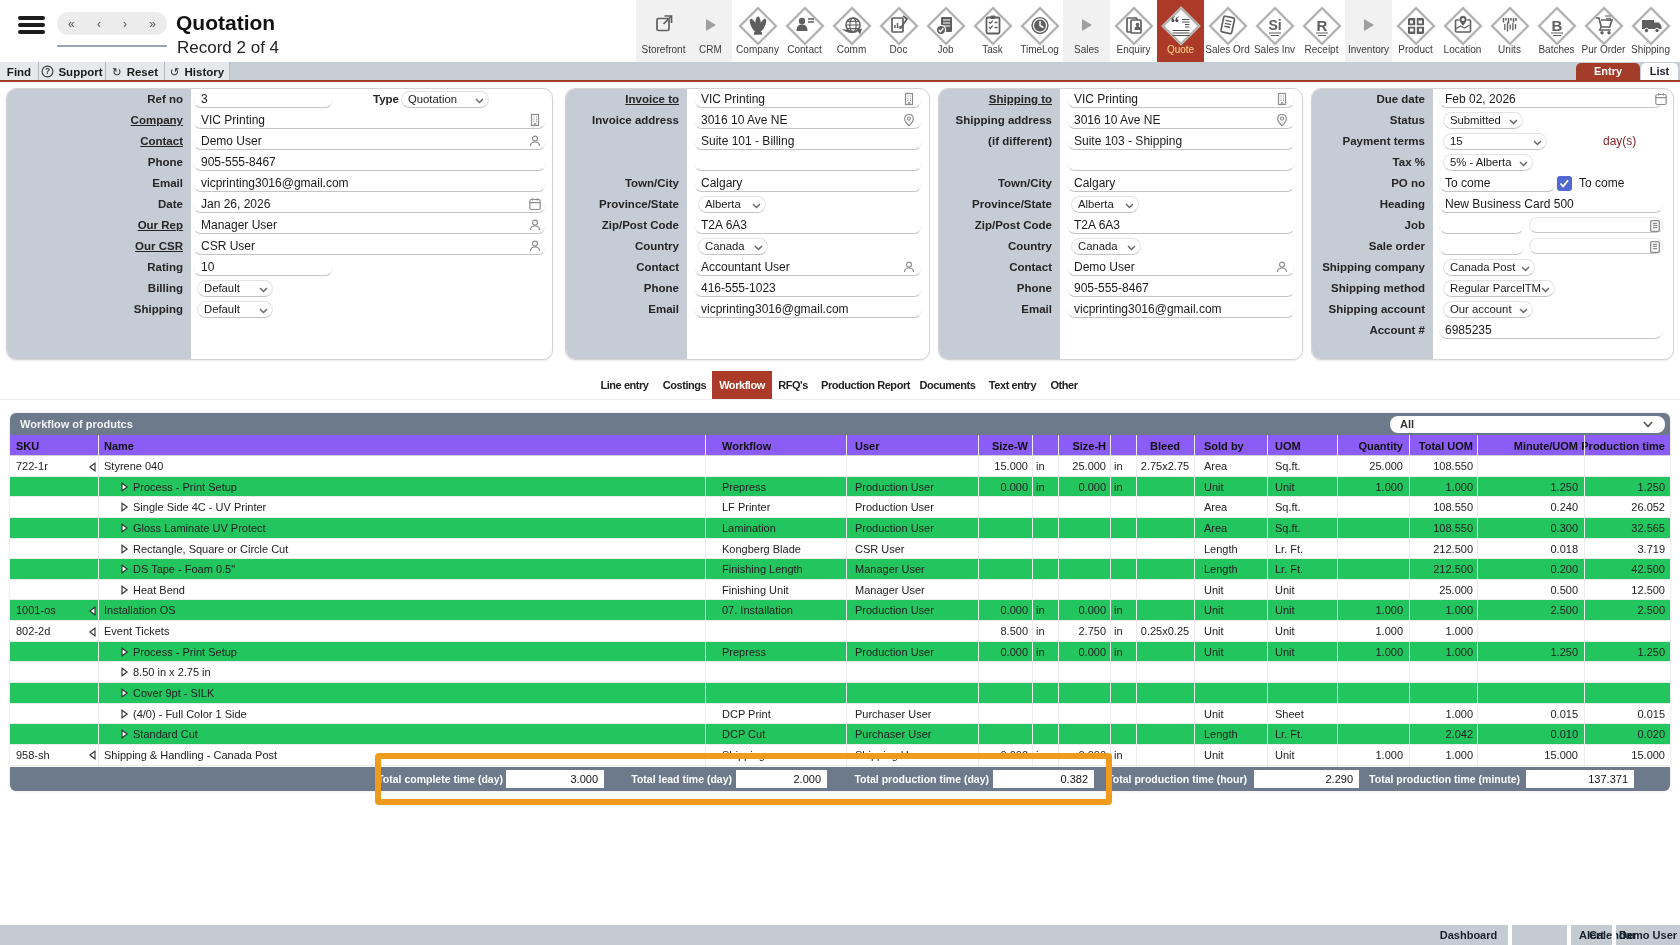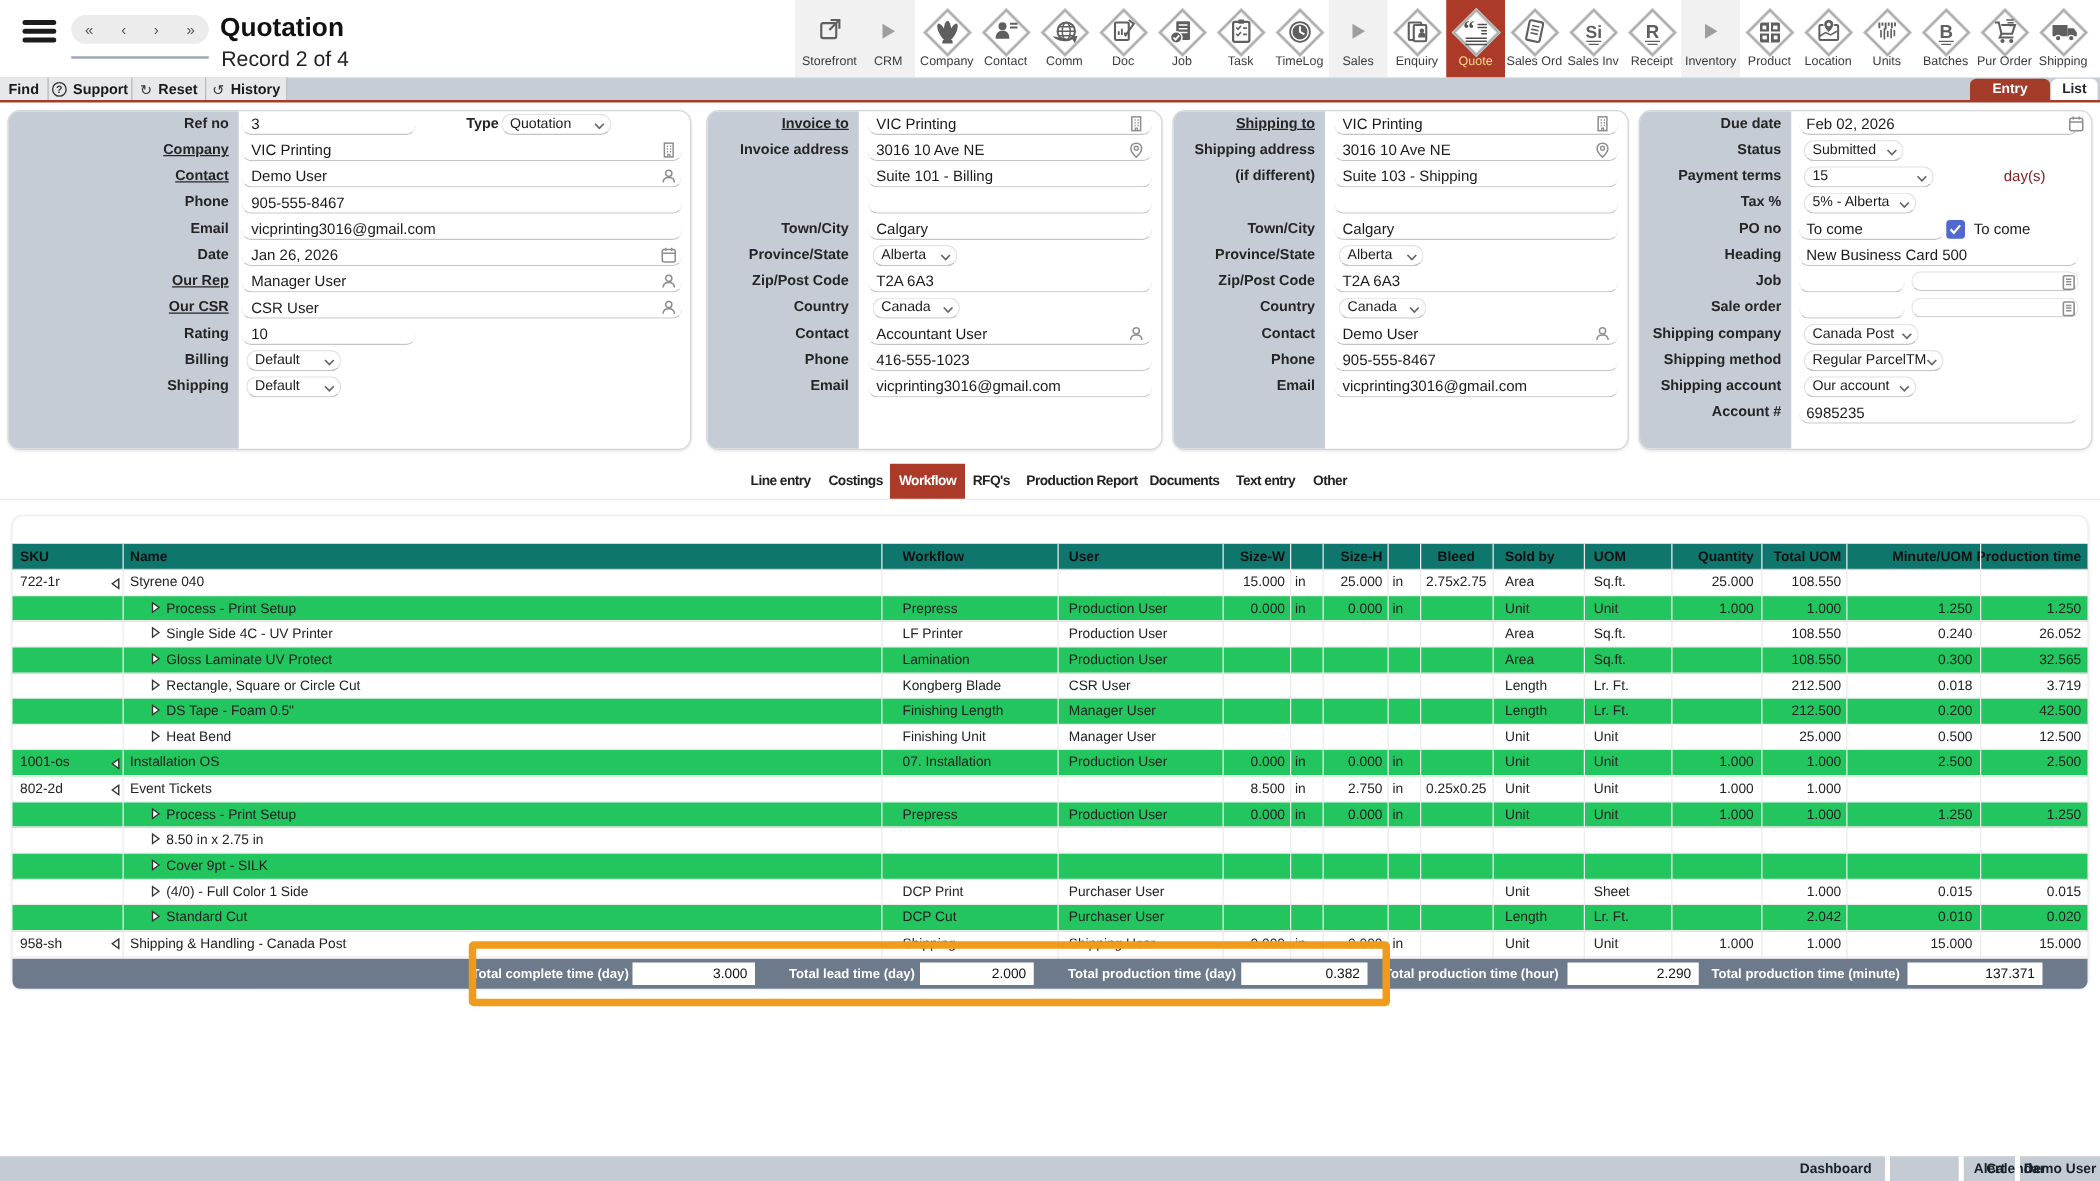--- a/index.html
+++ b/index.html
@@ -44,21 +44,21 @@
 
 
 .tab { position:absolute; top:372px; height:27px; line-height:27px; font-size:11px; font-weight:bold; color:#222; letter-spacing:-0.45px; transform:translateX(-50%); white-space:nowrap; }
 #tab-workflow { position:absolute; left:712px; top:371px; width:60px; height:28px; background:#ab3b28; color:#fff; font-size:11px; font-weight:bold; text-align:center; line-height:28px; letter-spacing:-0.45px; }
 
 
 #tablepanel { position:absolute; left:10px; top:413px; width:1660px; height:378px; background:#fff; border-radius:8px; box-shadow:0 0 3px rgba(0,0,0,0.15); }
 #thead { position:absolute; left:0; top:0; width:1660px; height:22px; background:#6c7a8b; border-radius:6px 6px 0 0; }
 #thead .t { position:absolute; left:10px; top:0; line-height:22px; font-size:11px; font-weight:bold; color:#f2f2f2; }
 #alldd { position:absolute; left:1380px; top:2.5px; width:275px; height:17px; background:#fff; border-radius:8px; font-size:11px; font-weight:bold; color:#333; line-height:17px; padding-left:10px; }
-#colhead { position:absolute; left:0; top:22px; width:1660px; height:21px; background:#0f766e; border-bottom:1px solid #d0d0d0; }
+#colhead { position:absolute; left:0; top:22px; width:1660px; height:21px; background:#8b5cf6; border-bottom:1px solid #d0d0d0; }
 .hc { position:absolute; top:0; height:21px; line-height:22px; font-size:11px; font-weight:bold; color:#111; }
 .trow { position:absolute; left:0; width:1660px; height:20.64px; border-bottom:1px solid #ebebeb; }
 .trow.alt { background:#22c55e; }
 .tc { position:absolute; top:0; height:20.64px; line-height:20.64px; font-size:11px; color:#222; white-space:nowrap; }
 .vline { position:absolute; top:22px; width:1px; background:#ececec; height:341px; }
 
 .c-sku { left:6px; }
 .c-name { left:94px; }
 .c-sub { left:111px; }
 .c-wf { left:712px; }
@@ -603,20 +603,26 @@
     <div class="tab" style="left:793px;">RFQ's</div>
     <div class="tab" style="left:865.5px;">Production Report</div>
     <div class="tab" style="left:947.5px;">Documents</div>
     <div class="tab" style="left:1012.5px;">Text entry</div>
     <div class="tab" style="left:1064px;">Other</div>
   </div>
 <div style="position:absolute;left:0;top:399px;width:1680px;height:1px;background:#ececec;"></div>
 <div id="tab-workflow">Workflow</div>
 
 <div id="tablepanel">
+  <div id="thead">
+      <div class="t">Workflow of produtcs</div>
+    <div id="alldd">All<svg style="position:absolute;right:12px;top:5px" width="10" height="7" viewBox="0 0 10 7">
+          <path d="M1 1 L5 5.5 L9 1" stroke="#555" stroke-width="1.6" fill="none"></path>
+        </svg></div>
+  </div>
   <div id="colhead">
       <div class="hc c-sku">SKU</div>
       <div class="hc c-name">Name</div>
       <div class="hc c-wf">Workflow</div>
       <div class="hc c-us">User</div>
       <div class="hc c-sw">Size-W</div>
       <div class="hc c-sh">Size-H</div>
       <div class="hc c-bl">Bleed</div>
       <div class="hc c-sb">Sold by</div>
       <div class="hc c-uo">UOM</div>

